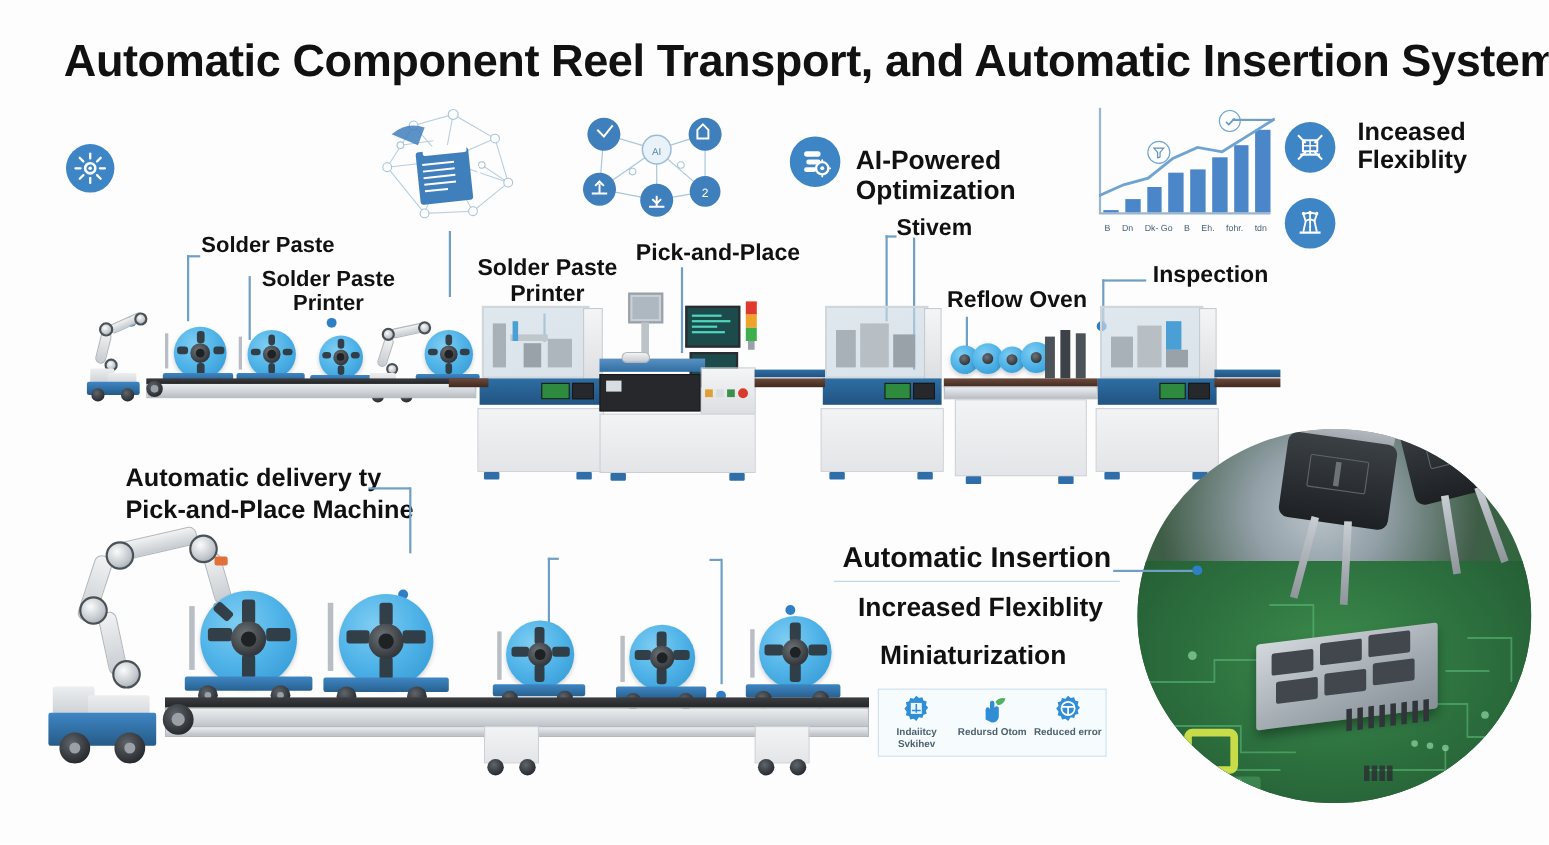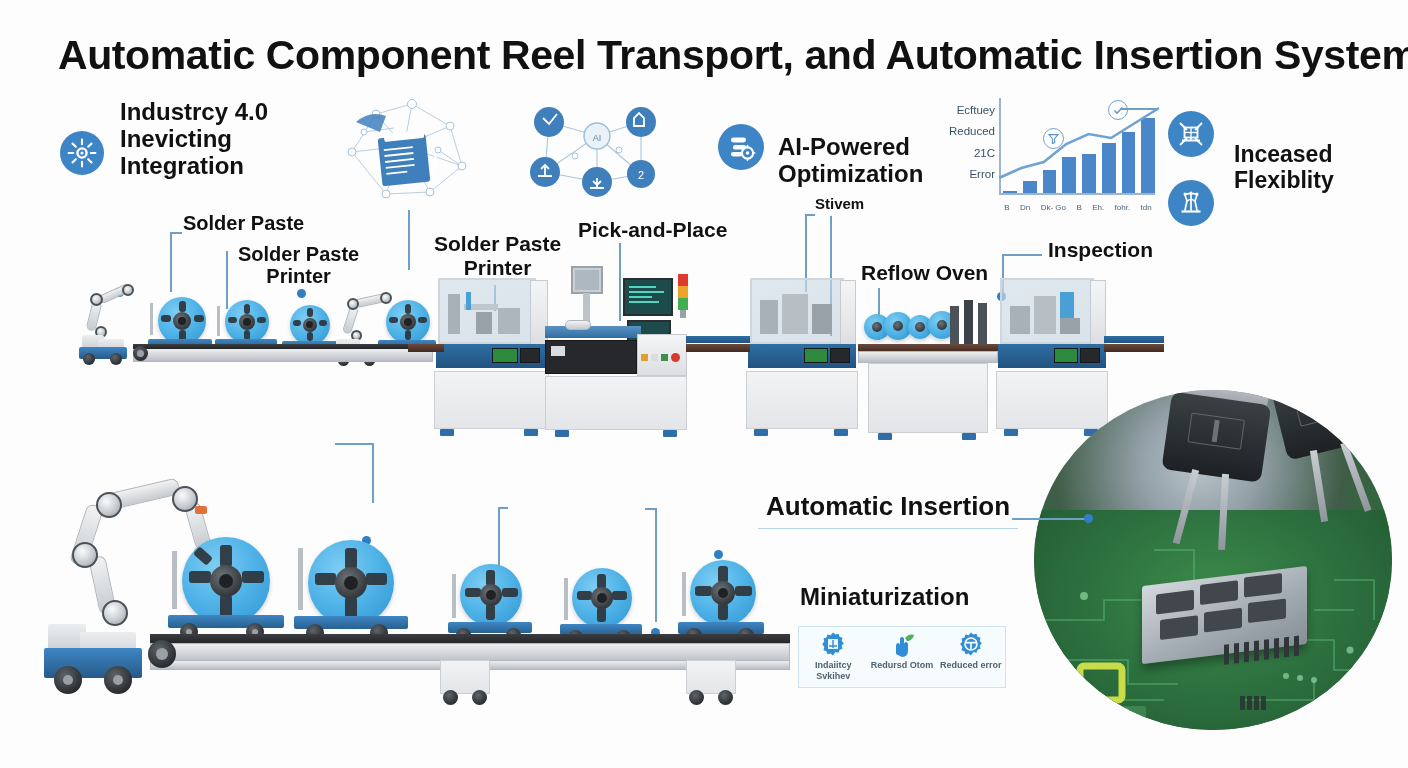--- a/index.html
+++ b/index.html
@@ -115,23 +115,20 @@
         <line x1="24.5" y1="5.5" x2="21.2" y2="8.8"></line>
         <line x1="28.4" y1="15" x2="23.8" y2="15"></line>
         <line x1="24.5" y1="24.5" x2="21.2" y2="21.2"></line>
         <line x1="15" y1="28.4" x2="15" y2="23.8"></line>
         <line x1="5.5" y1="24.5" x2="8.8" y2="21.2"></line>
         <line x1="1.6" y1="15" x2="6.2" y2="15"></line>
         <line x1="5.5" y1="5.5" x2="8.8" y2="8.8"></line>
       </g>
     </svg>
   </div>
-  <div class="lbl" style="left:120px; top:99px; font-size:24px;">Industrcy 4.0
-Inevicting
-Integration</div>
 
   <svg class="netgfx" style="left:334px; top:92px;" width="140" height="110" viewBox="0 0 140 110">
     <g stroke="#b9cfe1" stroke-width="1" fill="none">
       <path d="M18 60 L42 22 L78 12 L116 34 L128 74 L96 100 L52 102 Z"></path>
       <path d="M42 22 L70 54 L116 34"></path>
         <path d="M18 60 L70 54 L52 102"></path>
       <path d="M70 54 L96 100"></path>
         <path d="M70 54 L128 74"></path>
         <path d="M78 12 L70 54"></path>
       <path d="M30 40 L60 36"></path>
@@ -204,26 +201,20 @@
           <line x1="28.8" y1="21" x2="27" y2="21"></line>
         <line x1="21.5" y1="28.4" x2="21.5" y2="26.6"></line>
           <line x1="16" y1="21" x2="14.2" y2="21"></line>
       </g>
     </svg>
   </div>
   <div class="lbl" style="left:778px; top:134px; font-size:24px;">AI-Powered
 Optimization</div>
 
   <div class="chartbox">
-    <div class="chart-ylabels">
-      <div>Ecftuey</div>
-      <div>Reduced</div>
-      <div>21C</div>
-      <div>Error</div>
-    </div>
     <div class="chart-axis-y"></div>
     <div class="chart-axis-x"></div>
     <div class="bars" id="bars">
         <div class="bar" style="height: 3%;"></div>
         <div class="bar" style="height: 16%;"></div>
         <div class="bar" style="height: 30%;"></div>
         <div class="bar" style="height: 46%;"></div>
         <div class="bar" style="height: 50%;"></div>
         <div class="bar" style="height: 64%;"></div>
         <div class="bar" style="height: 78%;"></div>
@@ -264,21 +255,21 @@
       </g>
       <rect x="8.5" y="8.5" width="13" height="10" fill="none" stroke="#ffffff" stroke-width="1.8"></rect>
       <g stroke="#ffffff" stroke-width="1.3">
         <line x1="15" y1="8.5" x2="15" y2="18.5"></line>
           <line x1="8.5" y1="13.5" x2="21.5" y2="13.5"></line>
       </g>
       <line x1="6" y1="21.5" x2="24" y2="21.5" stroke="#ffffff" stroke-width="2"></line>
       <line x1="15" y1="18.5" x2="15" y2="21.5" stroke="#ffffff" stroke-width="1.6"></line>
     </svg>
   </div>
-  <div class="lbl" style="left:1234px; top:107px; font-size:23px;margin-top:35px;">Inceased
+  <div class="lbl" style="left:1234px; top:107px; font-size:23px;">Inceased
 Flexiblity</div>
 
   <div class="badge" style="left:1168px; top:180px; width:46px; height:46px;">
     <svg width="30" height="30" viewBox="0 0 30 30">
       <g stroke="#ffffff" stroke-width="1.7" fill="none" stroke-linecap="round">
         <path d="M9 22 L11 13 L9 7"></path>
           <path d="M15 22 L15 11 L15 6"></path>
           <path d="M21 22 L19 13 L21 7"></path>
         <path d="M11 13 q4 -3 8 0"></path>
           <path d="M9 7 q3 -2 6 -1"></path>
@@ -304,21 +295,21 @@
   <div class="dot" style="left:297px; top:289px;"></div>
 
   <div class="lbl" style="left:434px; top:232px; font-size:21px; text-align:center;">Solder Paste
 Printer</div>
   <div class="leader v" style="left:408px; top:210px; height:60px;"></div>
   <div class="leader v" style="left:494px; top:285px; height:26px;"></div>
 
   <div class="lbl" style="left:578px; top:218px; font-size:21px;">Pick-and-Place</div>
   <div class="leader v" style="left:619px; top:243px; height:78px;"></div>
 
-  <div class="lbl" style="left:815px; top:196px; font-size:15px;">Stivem</div>
+  <div class="lbl" style="left:815px; top:196px; font-size:21px;">Stivem</div>
   <div class="leader v" style="left:805px; top:214px; height:78px;"></div>
   <div class="leader h" style="left:805px; top:214px; width:10px;"></div>
   <div class="leader v" style="left:830px; top:216px; height:120px;"></div>
 
   <div class="lbl" style="left:861px; top:261px; font-size:21px;">Reflow Oven</div>
   <div class="leader v" style="left:878px; top:288px; height:52px;"></div>
 
   <div class="lbl" style="left:1048px; top:238px; font-size:21px;">Inspection</div>
   <div class="leader h" style="left:1002px; top:254px; width:40px;"></div>
   <div class="leader v" style="left:1002px; top:254px; height:42px;"></div>
@@ -525,20 +516,22 @@
     <div class="foot" style="left:8px; top:151px; width:14px;"></div>
     <div class="foot" style="left:88px; top:151px; width:14px;"></div>
   </div>
 
   <div class="belt" style="left:408px; top:344px; width:36px; height:8px;"></div>
   <div class="belt" style="left:686px; top:344px; width:64px; height:8px;"></div>
   <div class="bluestrip" style="left:686px; top:336px; width:64px; height:7px;"></div>
   <div class="belt" style="left:1104px; top:344px; width:60px; height:8px;"></div>
   <div class="bluestrip" style="left:1104px; top:336px; width:60px; height:7px;"></div>
 
+  <div class="lbl" style="left:114px; top:420px; font-size:23px; line-height:1.24;">Automatic delivery ty
+Pick-and-Place Machine</div>
   <div class="leader h" style="left:335px; top:443px; width:38px;"></div>
   <div class="leader v" style="left:372px; top:443px; height:60px;"></div>
 
   <div class="leader v" style="left:498px; top:507px; height:64px;"></div>
   <div class="leader h" style="left:498px; top:507px; width:10px;"></div>
   <div class="leader v" style="left:655px; top:508px; height:114px;"></div>
   <div class="leader h" style="left:645px; top:508px; width:11px;"></div>
   <div class="dot" style="left:651px; top:628px;"></div>
 
   <div style="position:absolute; left:42px; top:482px; width:210px; height:220px;">
@@ -653,20 +646,21 @@
     <div class="wheel" style="left:32px; top:30px; width:15px; height:15px;"></div>
   </div>
   <div style="position:absolute; left:686px; top:660px; width:50px; height:48px;">
     <div class="pedestal" style="left:0; top:0; width:50px; height:34px;"></div>
     <div class="wheel" style="left:3px; top:30px; width:15px; height:15px;"></div>
     <div class="wheel" style="left:32px; top:30px; width:15px; height:15px;"></div>
   </div>
 
   <div class="lbl" style="left:766px; top:492px; font-size:26px;">Automatic Insertion</div>
   <div class="hr-thin" style="left:758px; top:528px; width:260px;"></div>
+  <div class="lbl" style="left:780px; top:540px; font-size:24px;">Increased Flexiblity</div>
   <div class="lbl" style="left:800px; top:584px; font-size:24px;">Miniaturization</div>
 
   <div class="cardstrip" style="left:798px; top:626px; width:208px; height:62px;">
     <div class="cardcell">
       <svg width="26" height="26" viewBox="0 0 26 26">
         <path d="M13 1.5l2.4 2.1 3.1-.8 1 3 3 1-.8 3.1 2.1 2.4-2.1 2.4.8 3.1-3 1-1 3-3.1-.8L13 24.5l-2.4-2.1-3.1.8-1-3-3-1 .8-3.1L2.2 13l2.1-2.4-.8-3.1 3-1 1-3 3.1.8z" fill="#2f8ed6"></path>
         <rect x="8" y="8" width="10" height="10" fill="#ffffff" opacity=".9"></rect>
         <path d="M9 15h8M13 9v8" stroke="#2f8ed6" stroke-width="1.4"></path>
       </svg>
       <div class="cap">Indaiitcy

